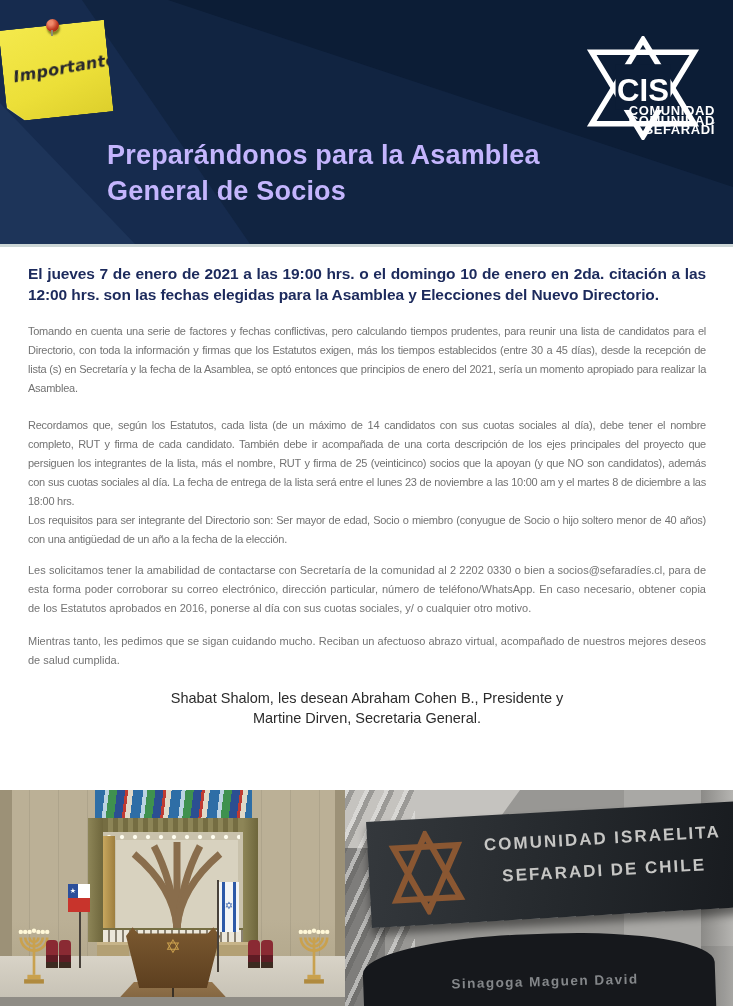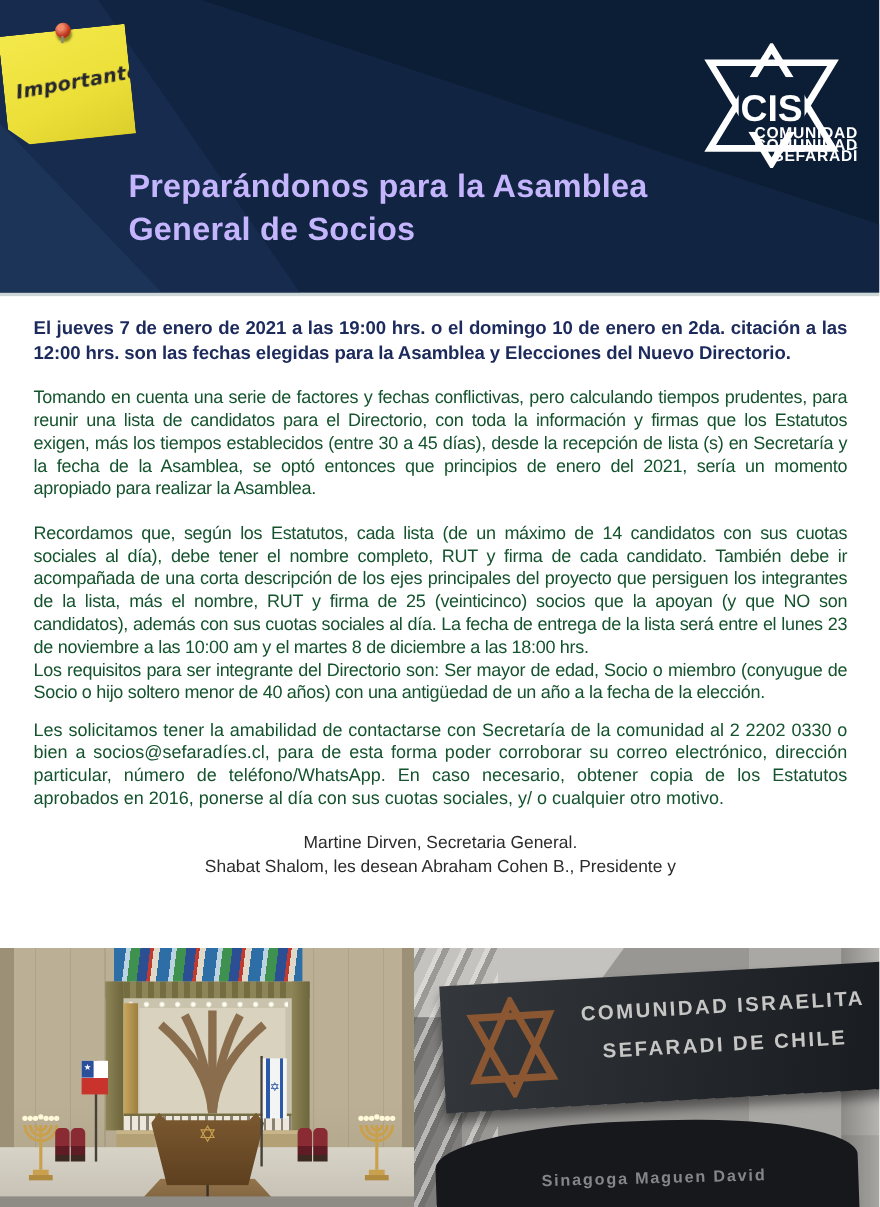--- a/index.html
+++ b/index.html
@@ -39,21 +39,21 @@
               font-size:27px;line-height:36px;font-weight:bold;letter-spacing:.2px;}
 
   .sep{position:absolute;left:0;top:244px;width:733px;height:3px;background:#ccd6d6;}
 
   
   .content{position:absolute;left:0;top:247px;width:733px;height:543px;background:#ffffff;
            padding:0;box-sizing:border-box;}
   .content-inner{padding:16px 27px 0 28px;}
   .intro{color:#1c2a5c;font-weight:bold;font-size:15.5px;line-height:21px;margin:0 0 17px;
          text-align:justify;letter-spacing:-.1px;}
-  .para{font-size:15px;line-height:19px;color:#14532d;margin:0 0 18px;text-align:justify;
+  .para{font-size:11px;line-height:19px;color:#737373;margin:0 0 18px;text-align:justify;
         letter-spacing:-.25px;}
   .para.tight{margin-bottom:0;}
   .para.after-tight{margin-bottom:12px;}
   .para.wide{letter-spacing:0;margin-bottom:14px;}
   .para.wide2{letter-spacing:0;margin-bottom:0;}
   .signature{margin-top:18px;text-align:center;font-size:14.5px;line-height:20px;color:#2b2b2b;}
 
   
   .photos{position:absolute;left:0;top:790px;width:733px;height:216px;display:flex;}
 
@@ -169,23 +169,24 @@
 
   <div class="sep"></div>
 
   <div class="content">
     <div class="content-inner">
       <p class="intro">El jueves 7 de enero de 2021 a las 19:00 hrs. o el domingo 10 de enero en 2da. citación a las 12:00 hrs. son las fechas elegidas para la Asamblea y Elecciones del Nuevo Directorio.</p>
       <p class="para">Tomando en cuenta una serie de factores y fechas conflictivas, pero calculando tiempos prudentes, para reunir una lista de candidatos para el Directorio, con toda la información y firmas que los Estatutos exigen, más los tiempos establecidos (entre 30 a 45 días), desde la recepción de lista (s) en Secretaría y la fecha de la Asamblea, se optó entonces que principios de enero del 2021, sería un momento apropiado para realizar la Asamblea.</p>
       <p class="para tight">Recordamos que, según los Estatutos, cada lista (de un máximo de 14 candidatos con sus cuotas sociales al día), debe tener el nombre completo, RUT y firma de cada candidato. También debe ir acompañada de una corta descripción de los ejes principales del proyecto que persiguen los integrantes de la lista, más el nombre, RUT y firma de 25 (veinticinco) socios que la apoyan (y que NO son candidatos), además con sus cuotas sociales al día.  La fecha de entrega de la lista será entre el lunes 23 de noviembre a las 10:00 am y el martes 8 de diciembre a las 18:00 hrs.</p>
       <p class="para after-tight">Los requisitos para ser integrante del Directorio son:  Ser mayor de edad, Socio o miembro (conyugue de Socio o hijo soltero menor de 40 años) con una antigüedad de un año a la fecha de la elección.</p>
       <p class="para wide">Les solicitamos tener la amabilidad de contactarse con Secretaría de la comunidad al 2 2202 0330 o bien a socios@sefaradíes.cl, para de esta forma poder corroborar su correo electrónico, dirección particular, número de teléfono/WhatsApp. En caso necesario, obtener copia de los Estatutos aprobados en 2016, ponerse al día con sus cuotas sociales, y/ o cualquier otro motivo.</p>
+      <p class="para wide2">Mientras tanto, les pedimos que se sigan cuidando mucho. Reciban un afectuoso abrazo virtual, acompañado de nuestros mejores deseos de salud cumplida.</p>
       <div class="signature">
+        <div>Shabat Shalom, les desean Abraham Cohen B., Presidente y</div>
         <div>Martine Dirven, Secretaria General.</div>
-        <div>Shabat Shalom, les desean Abraham Cohen B., Presidente y</div>
       </div>
     </div>
   </div>
 
   <div class="photos">
 
     <div class="photo-syn">
       <div class="sg-glass"></div>
       <div class="sg-beam"></div>
       <div class="sg-colL"></div>

